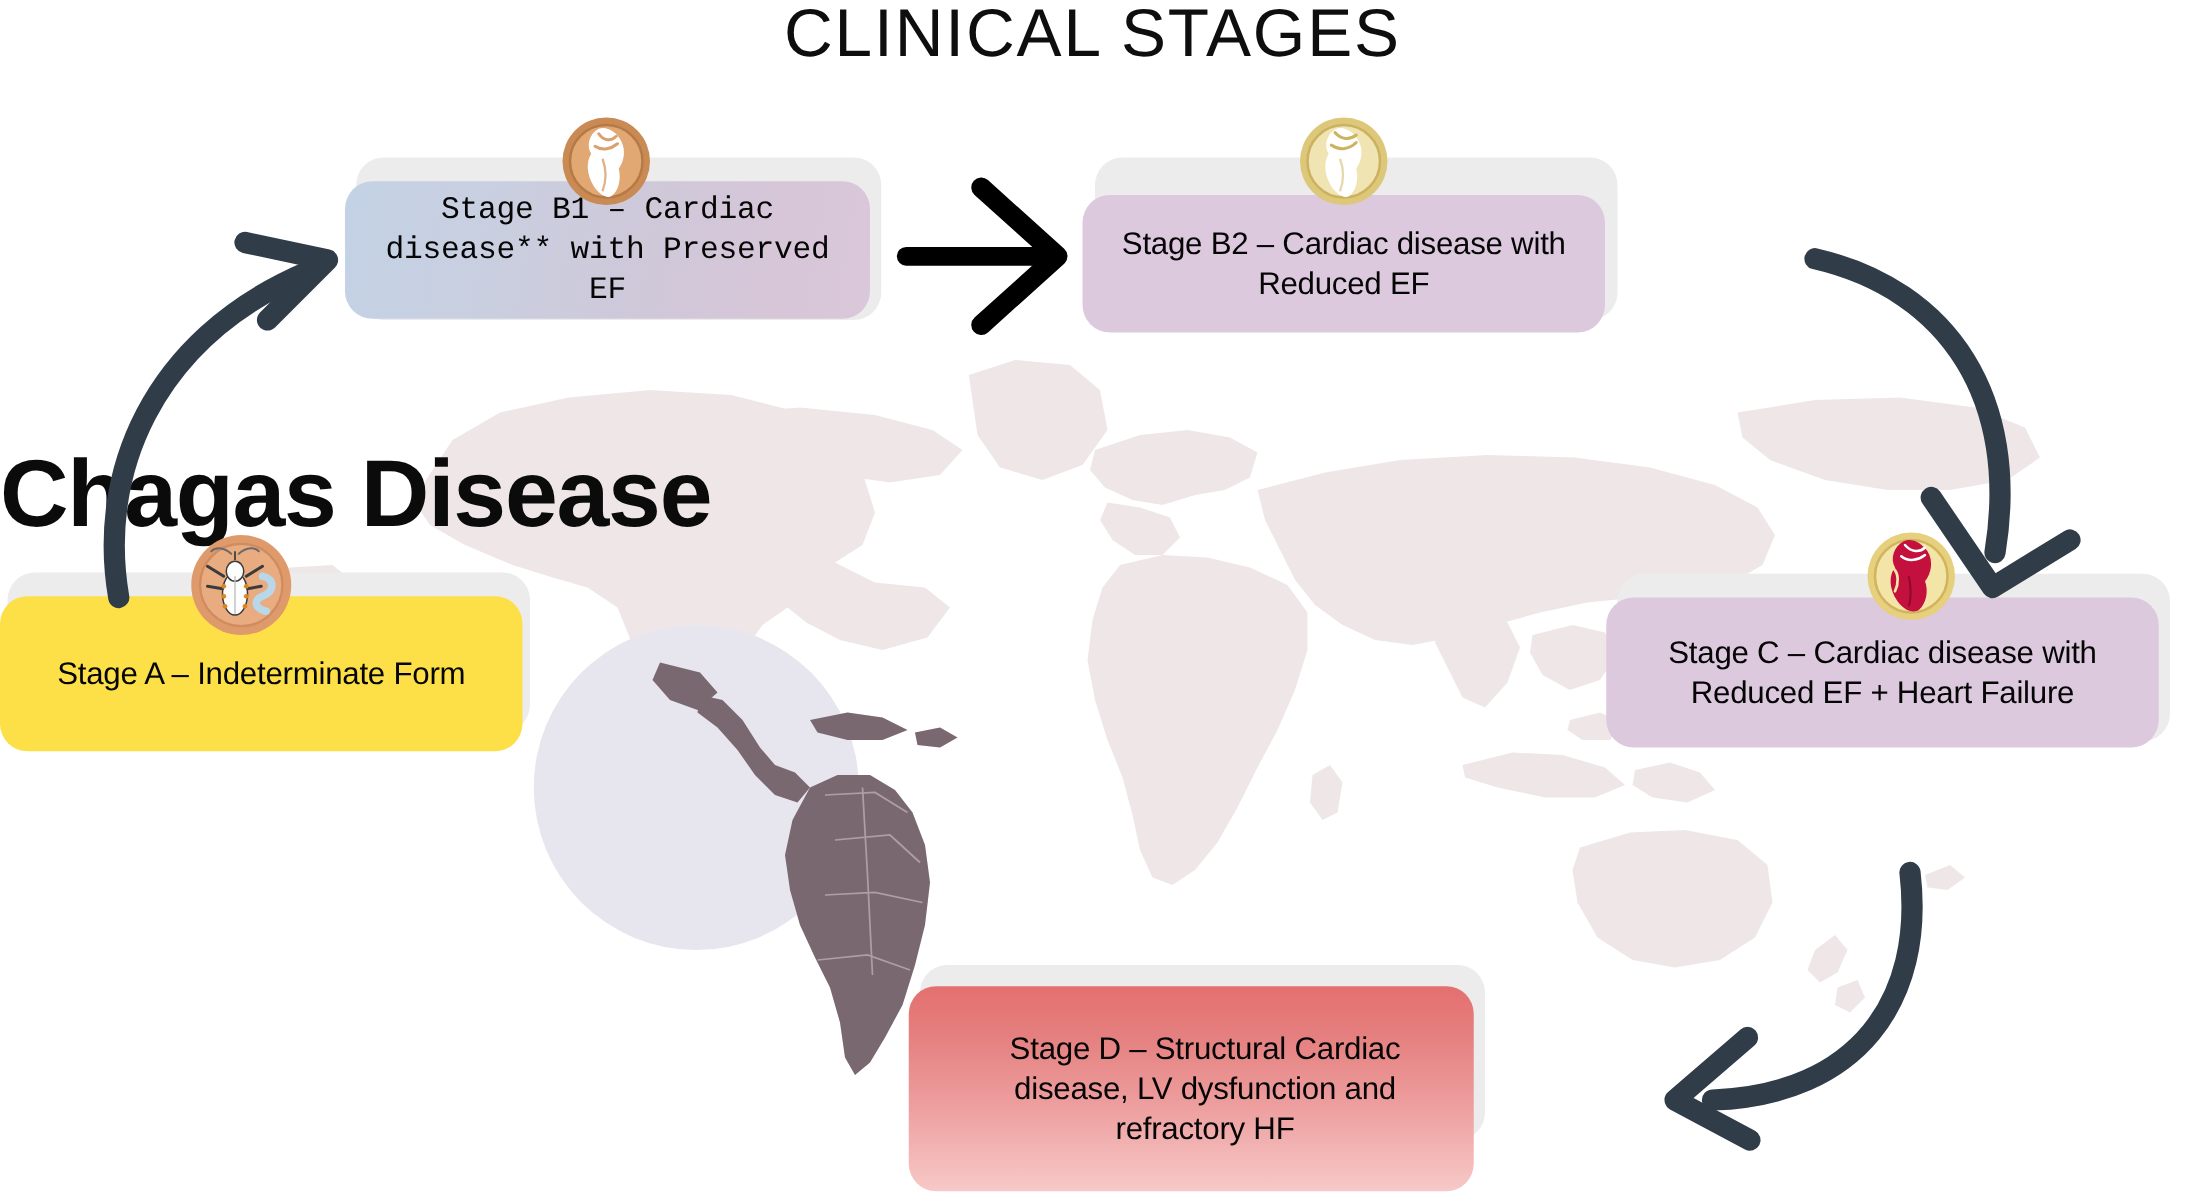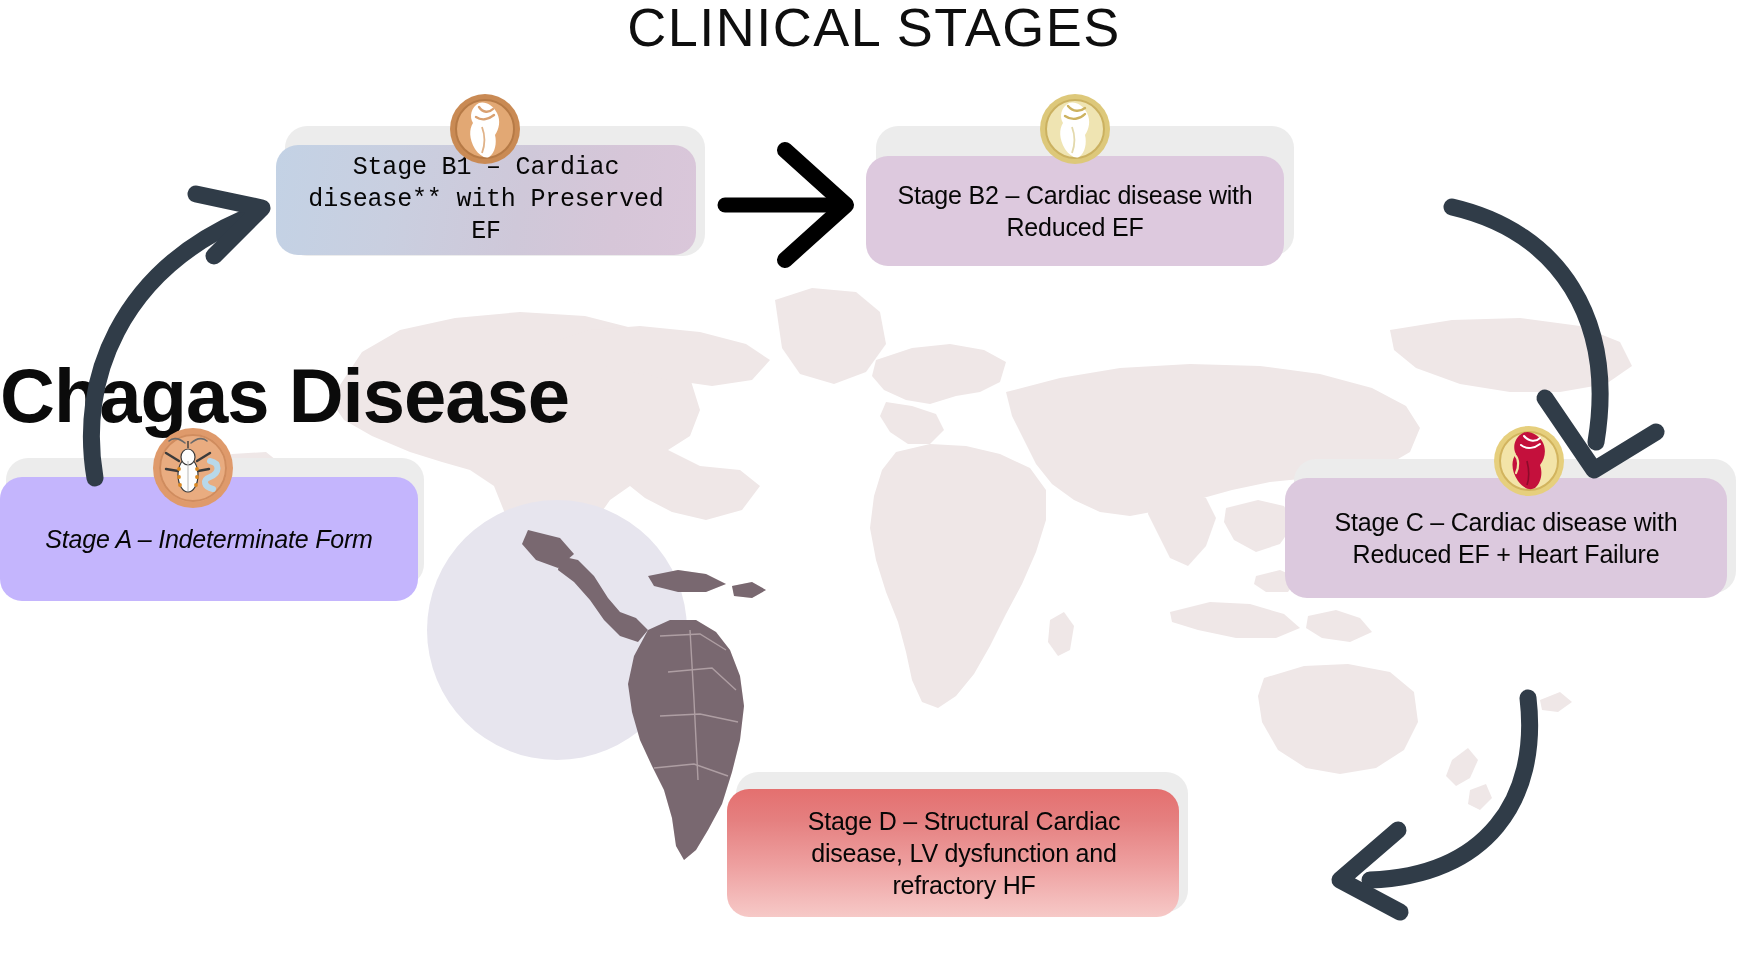--- a/index.html
+++ b/index.html
@@ -51,21 +51,21 @@
   }
   .stage-shadow{
     position:absolute;
     border-radius:22px;
     background:#ececec;
     z-index:5;
   }
   .stage-text{display:block;}
 
   
-  .fill-a{background:#c4b5fd;font-style:italic;}
+  .fill-a{background:#fde047;}
   .fill-b1{background:linear-gradient(100deg,#c3d2e5 0%,#c9cfe0 28%,#cfc8d9 58%,#d6c6d8 80%,#dac7da 100%);}
   .fill-b2{background:#ddc9de;}
   .fill-c{background:#dcc9de;}
   .fill-d{background:linear-gradient(180deg,#e4706f 0%,#e58080 25%,#eea0a0 60%,#f4bdbc 88%,#f6c9c7 100%);}
 
   
   .medallion{
     position:absolute;
     border-radius:50%;
     z-index:9;
@@ -267,17 +267,17 @@
       <path d="M30 8 C 22 12, 19 22, 23 29 C 18 35, 18 46, 25 56 C 30 63, 37 66, 42 63
                C 48 58, 50 48, 47 40 C 52 34, 54 24, 49 16 C 44 9, 36 5, 30 8 Z" fill="#c4103c"></path>
       <path d="M31 11 C 36 17, 43 17, 47 13" fill="none" stroke="#ffffff" stroke-width="2" stroke-linecap="round"></path>
       <path d="M28 20 C 34 25, 42 23, 47 19" fill="none" stroke="#ffffff" stroke-width="2" stroke-linecap="round"></path>
       <path d="M22 30 C 26 34, 26 42, 23 48" fill="none" stroke="#f3e4a8" stroke-width="2.2" stroke-linecap="round"></path>
       <path d="M34 36 C 36 44, 36 54, 34 60" fill="none" stroke="#8c0b2a" stroke-width="1.6"></path>
     </svg>
   </div>
 
   <div class="stage-shadow" style="left:736px;top:772px;width:452px;height:140px;"></div>
-  <div class="stage-box fill-d" style="left:727px;top:789px;width:452px;height:128px;padding-left:40px;">
+  <div class="stage-box fill-d" style="left:727px;top:789px;width:452px;height:164px;padding-left:40px;">
     <span class="stage-text">Stage D – Structural Cardiac disease, LV dysfunction and refractory HF</span>
   </div>
 
 </div>
 
 </body></html>

